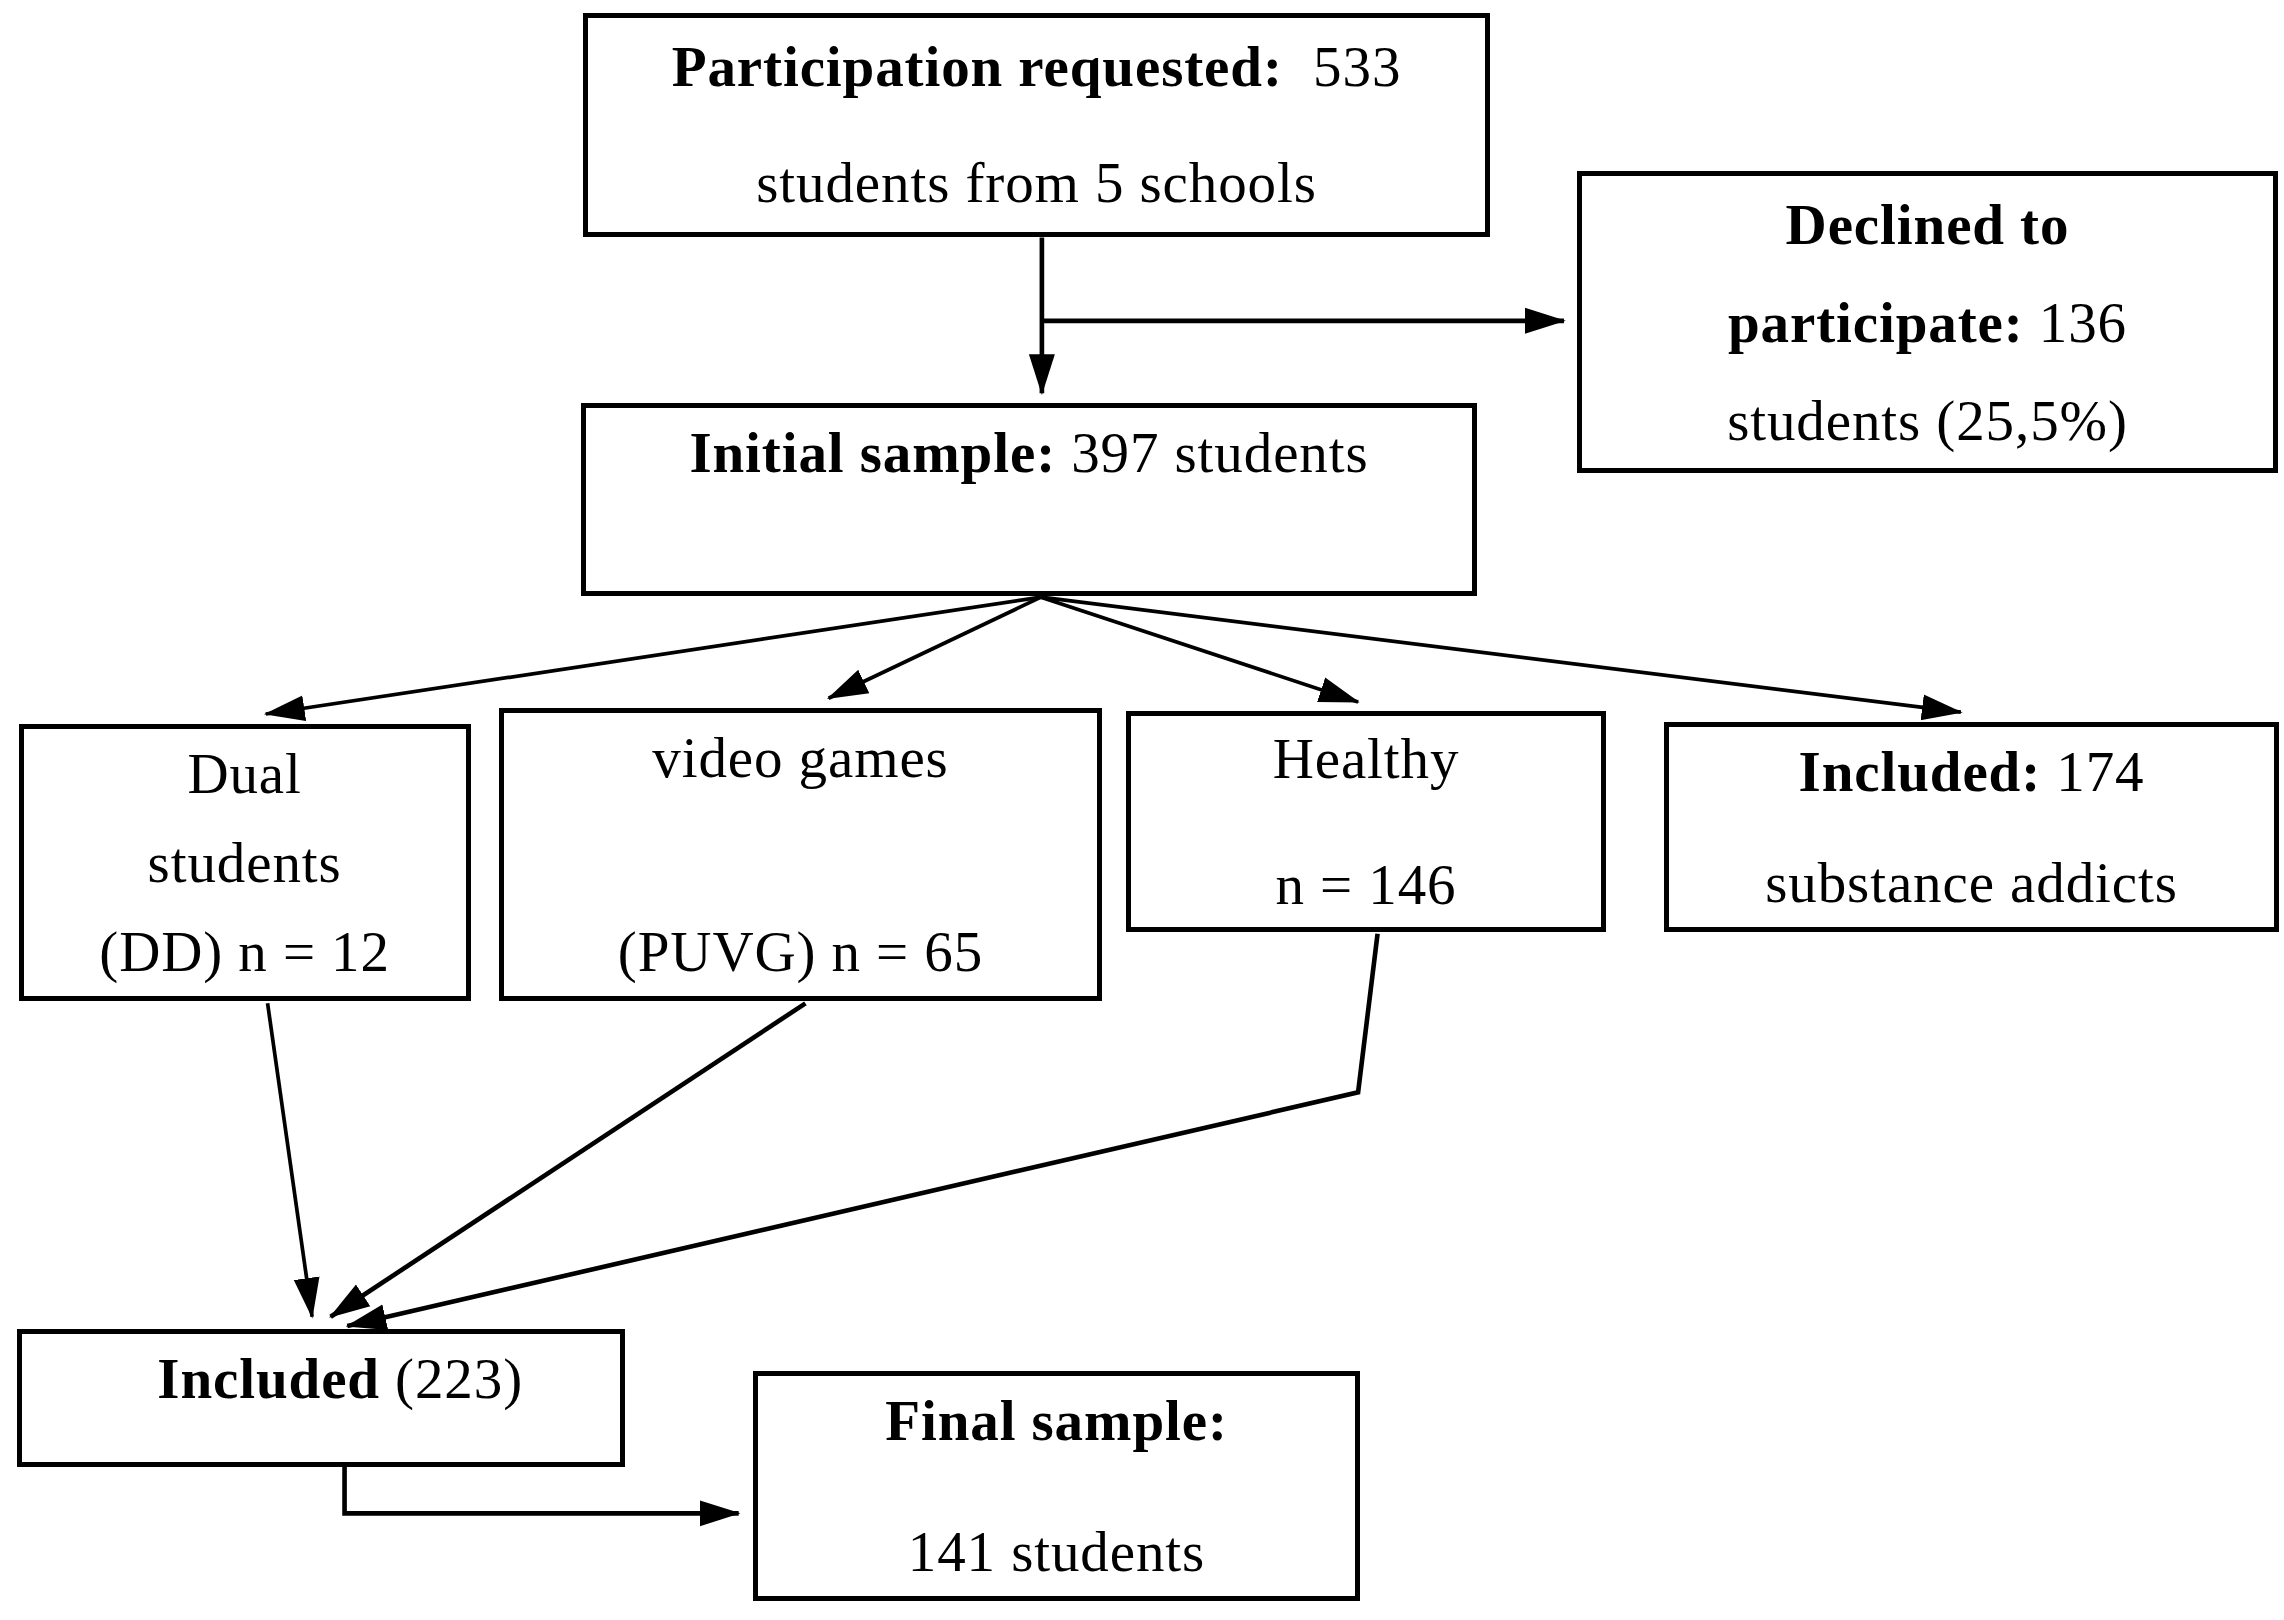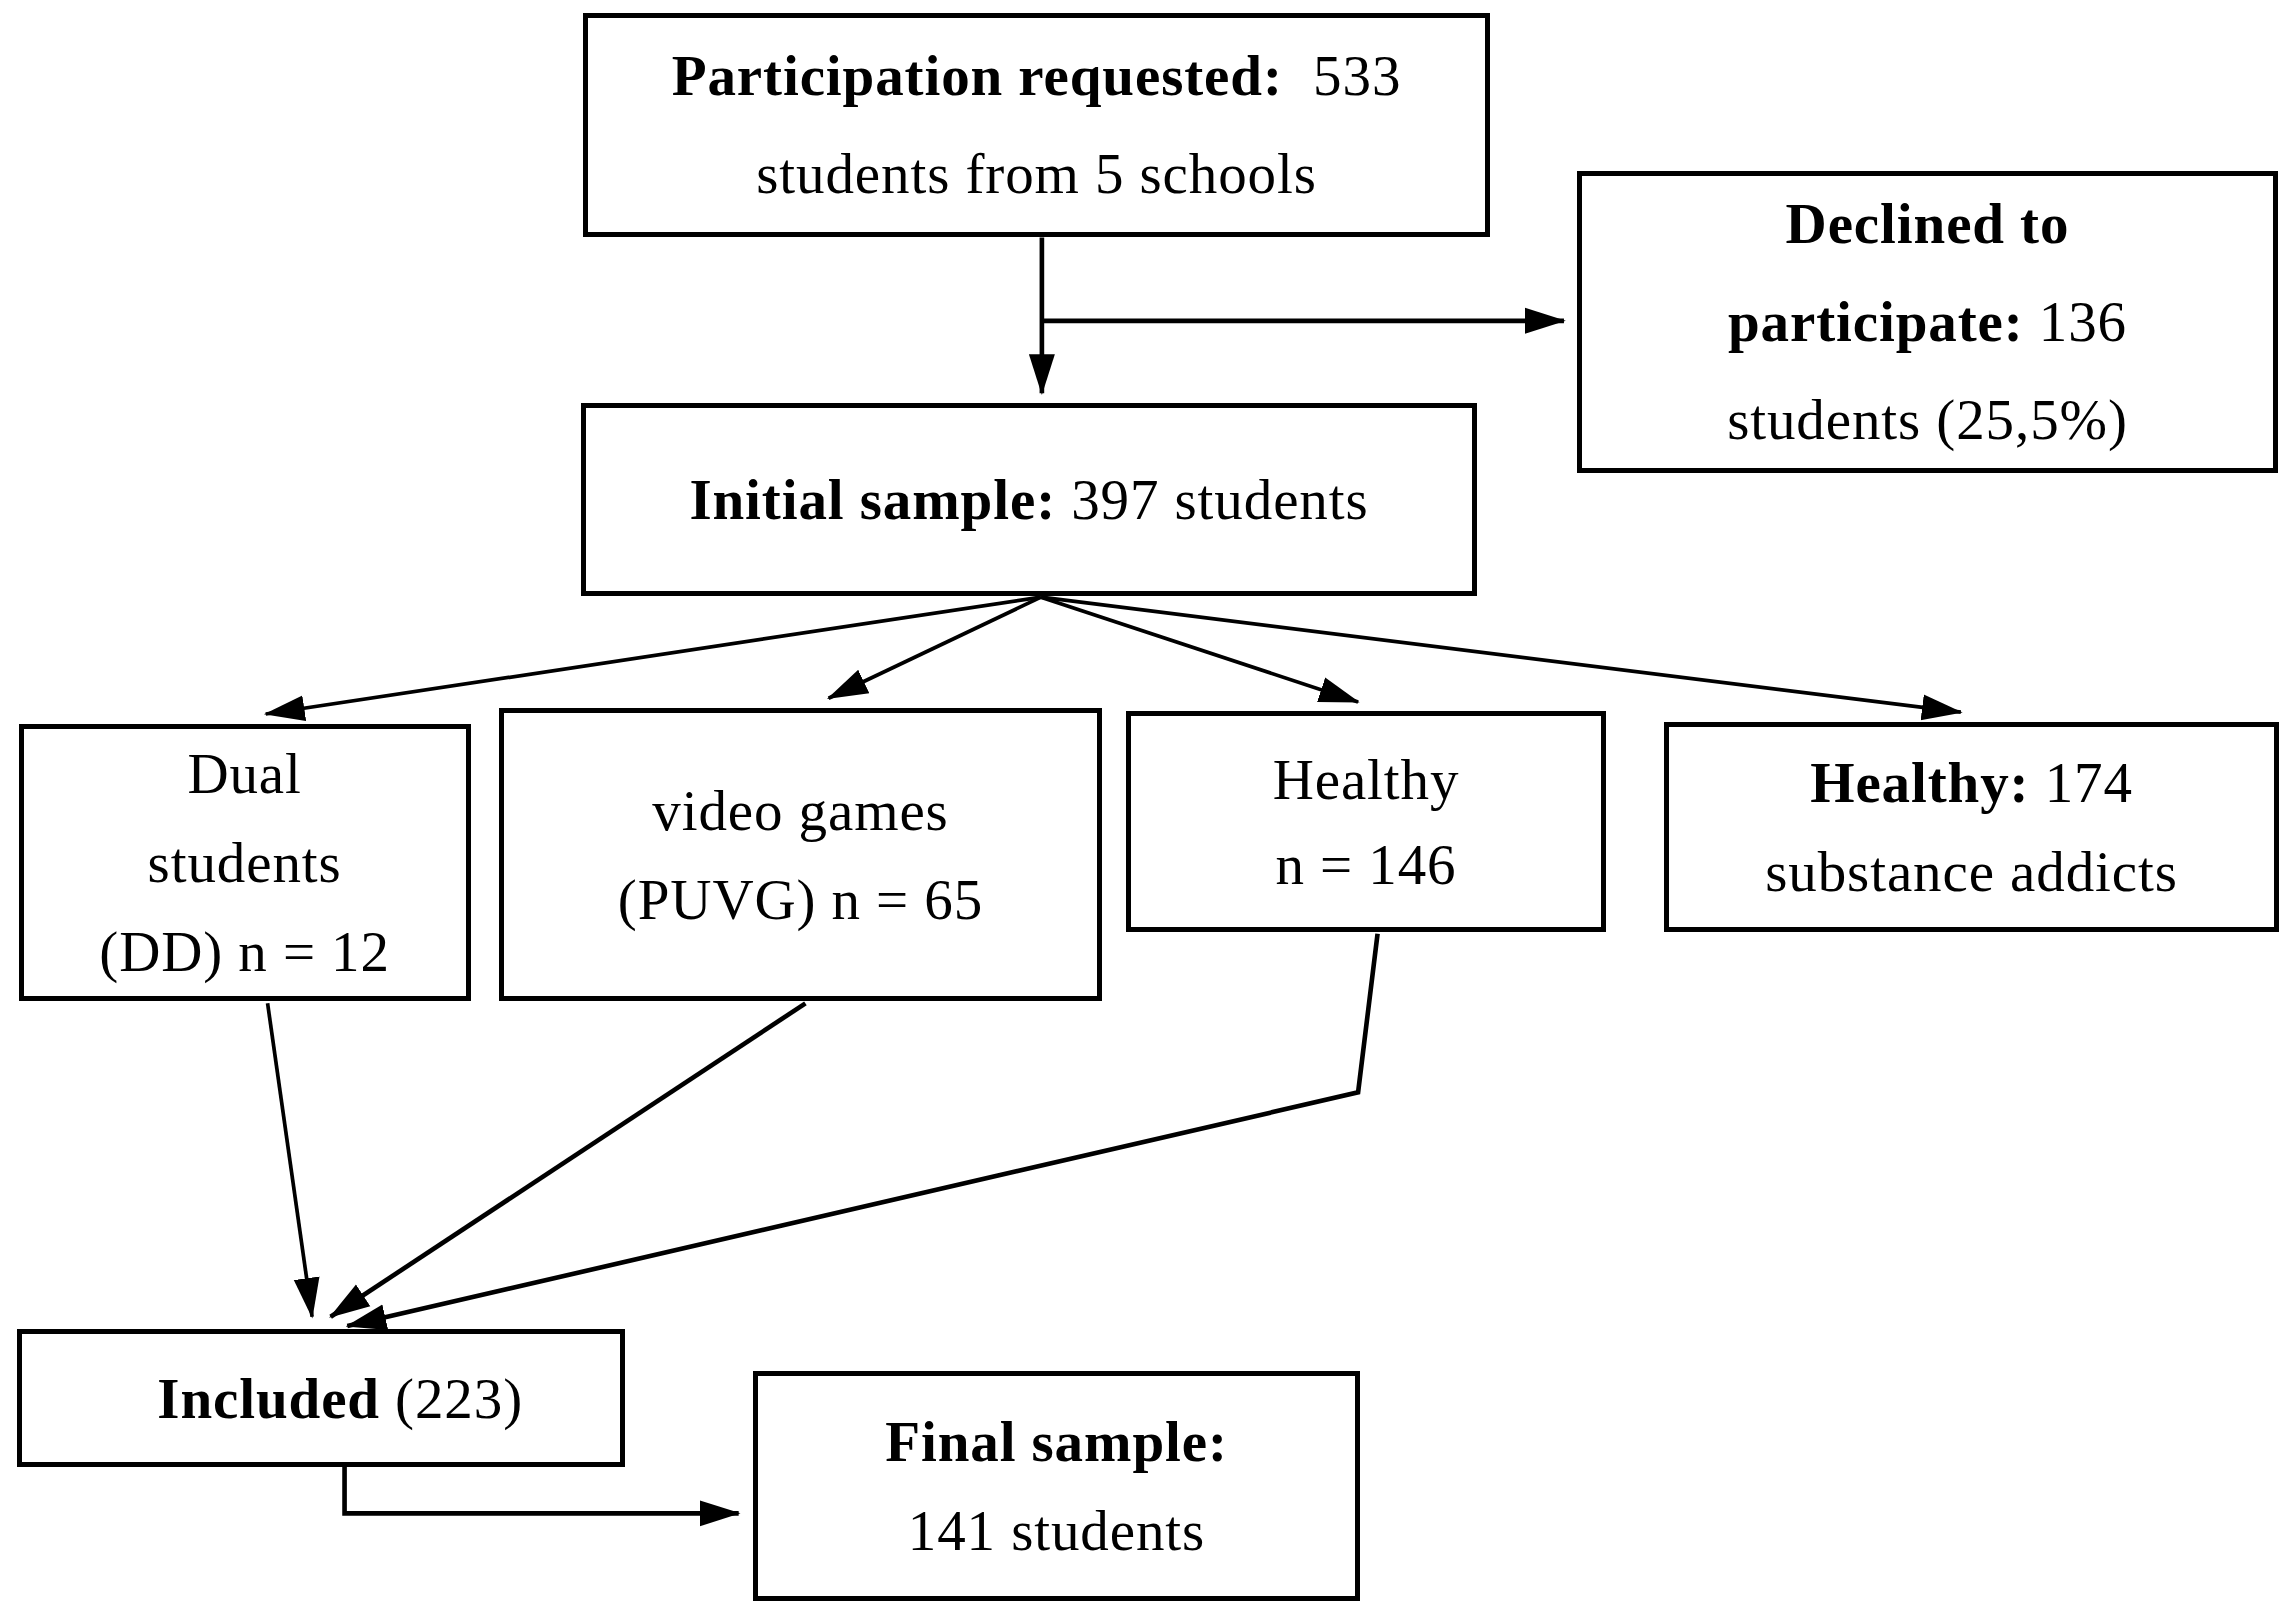--- a/index.html
+++ b/index.html
@@ -18,21 +18,21 @@
     width: 2285px; height: 1620px;
   }
   .box {
     position: absolute;
     box-sizing: border-box;
     border: 5.6px solid #000000;
     background: #ffffff;
     display: flex;
     flex-direction: column;
     align-items: center;
-    justify-content: center;
+    justify-content: space-between;
     text-align: center;
     font-size: 57px;
     letter-spacing: 0.9px;
     line-height: 89px;
   }
   .ln { white-space: pre; }
   .b { font-weight: 700; }
 
   #box-participation { left: 583px;  top: 13px;   width: 907px; height: 224px; line-height: 98px; }
   #box-declined      { left: 1577px; top: 171px;  width: 701px; height: 302px; line-height: 98px; }
@@ -96,21 +96,21 @@
     <div class="ln">video games</div>
     <div class="ln">(PUVG) n = 65</div>
   </div>
 
   <div class="box" id="box-healthy">
     <div class="ln">Healthy</div>
     <div class="ln">n = 146</div>
   </div>
 
   <div class="box" id="box-excluded">
-    <div class="ln"><span class="b">Healthy:</span><span> 174</span></div>
+    <div class="ln"><span class="b">Included:</span><span> 174</span></div>
     <div class="ln">substance addicts</div>
   </div>
 
   <div class="box" id="box-included">
     <div class="ln"><span class="b">Included</span><span> (223)</span></div>
   </div>
 
   <div class="box" id="box-final">
     <div class="ln b">Final sample:</div>
     <div class="ln">141 students</div>

